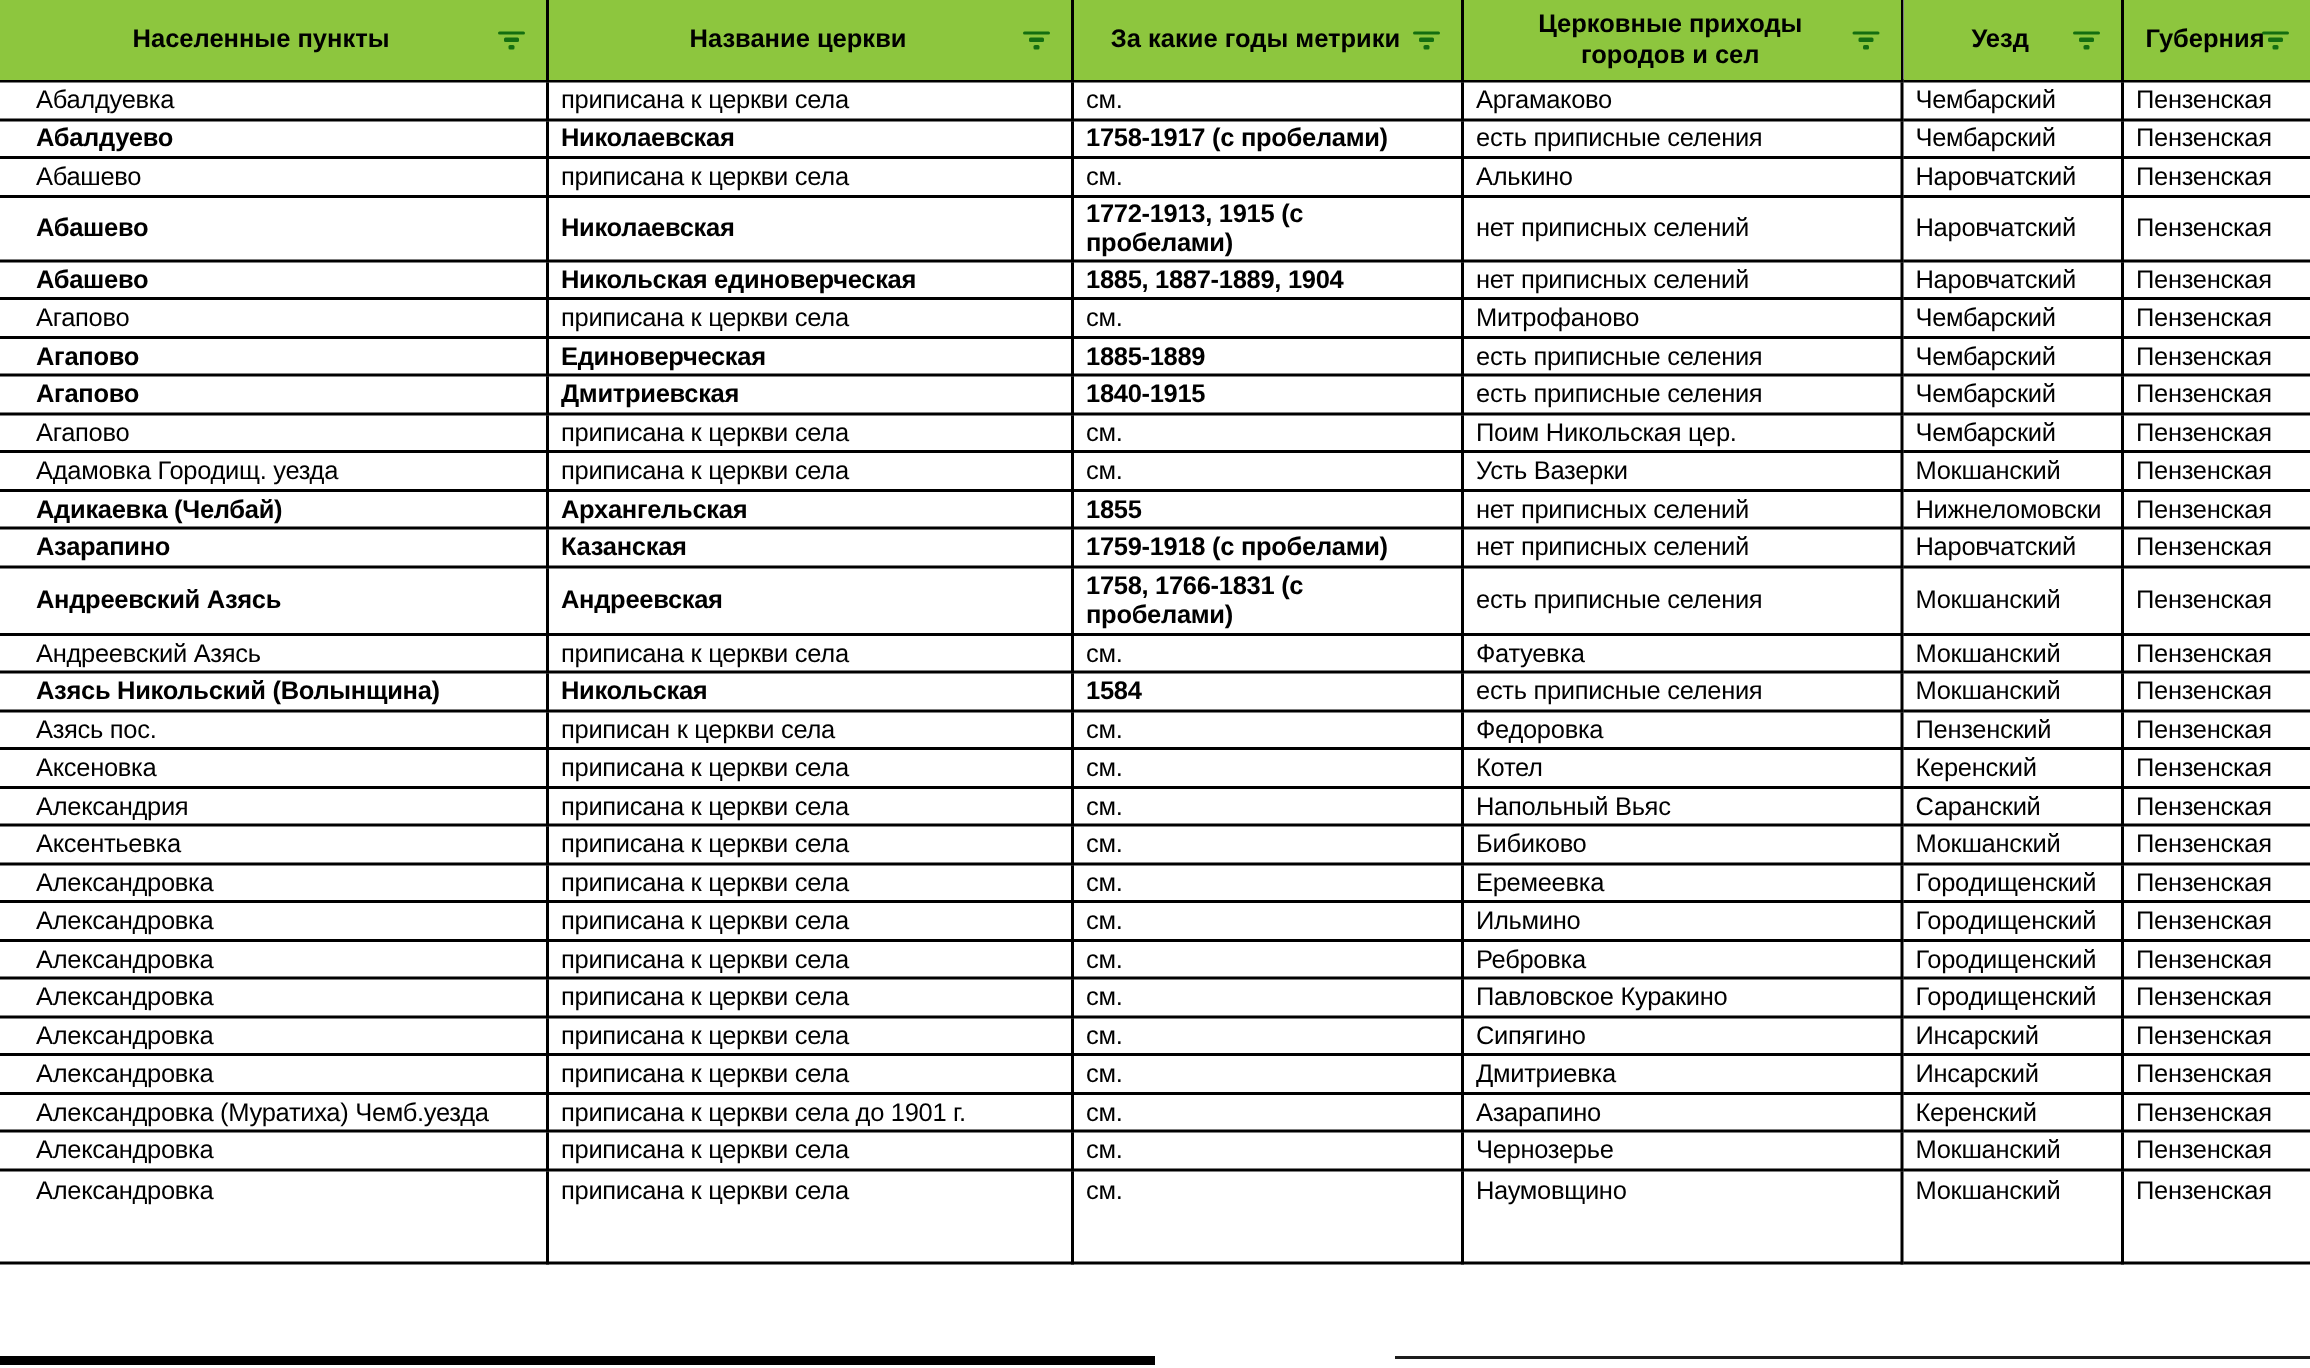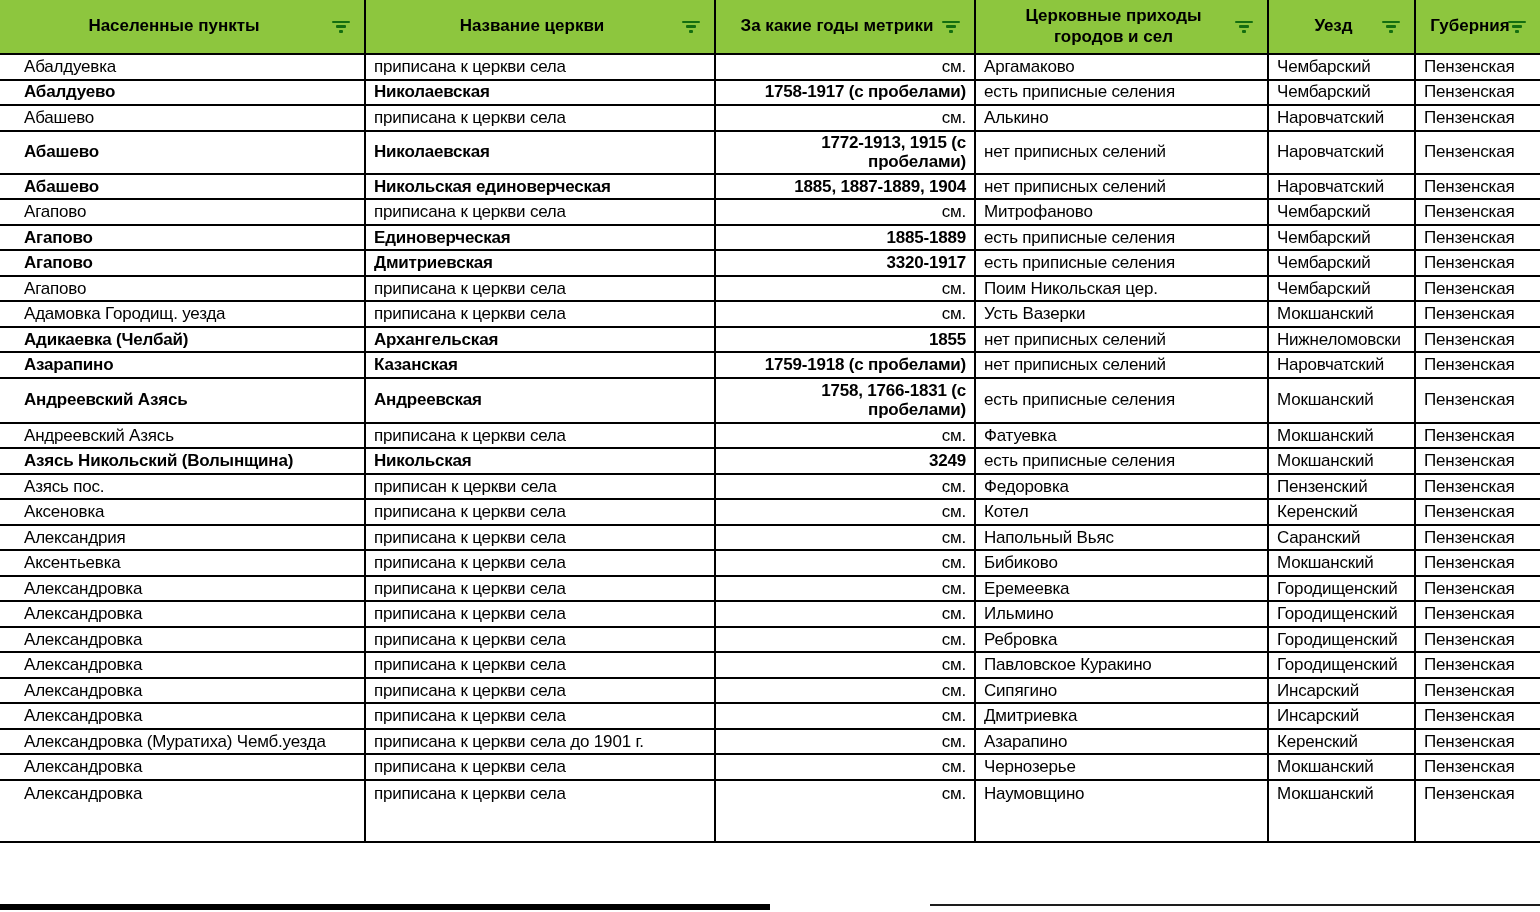--- a/index.html
+++ b/index.html
@@ -53,21 +53,21 @@
     font-size:17px;
     letter-spacing:-0.2px;
     vertical-align:middle;
     padding:1px 8px;
     line-height:1.15;
     overflow:hidden;
     white-space:nowrap;
   }
   td:first-child{border-left:none;padding-left:24px;margin-left:28px;}
   td:last-child{border-right:none;}
-  td.c2{text-align:right;white-space:pre-line;}
+  td.c2{text-align:left;white-space:pre-line;}
   tbody tr{height:25.5px;}
   tbody tr.h38{height:38px;}
   tbody tr.h45{height:45px;}
   tbody tr.hlast{height:62px;}
   tbody tr.hlast td{vertical-align:top;padding-top:3px;}
   tbody tr.bold td.c0,
   tbody tr.bold td.c1,
   tbody tr.bold td.c2{font-weight:bold;}
   .bar-thick{
     position:absolute;left:0;top:904px;width:770px;height:6px;
@@ -181,21 +181,21 @@
             <td class="c0">Агапово</td>
             <td class="c1">Единоверческая</td>
             <td class="c2">1885-1889</td>
             <td class="c3">есть приписные селения</td>
             <td class="c4">Чембарский</td>
             <td class="c5">Пензенская</td>
           </tr>
           <tr class="bold ">
             <td class="c0">Агапово</td>
             <td class="c1">Дмитриевская</td>
-            <td class="c2">3320-1917</td>
+            <td class="c2">1840-1915</td>
             <td class="c3">есть приписные селения</td>
             <td class="c4">Чембарский</td>
             <td class="c5">Пензенская</td>
           </tr>
           <tr class="">
             <td class="c0">Агапово</td>
             <td class="c1">приписана к церкви села</td>
             <td class="c2">см.</td>
             <td class="c3">Поим Никольская цер.</td>
             <td class="c4">Чембарский</td>
@@ -238,21 +238,21 @@
             <td class="c0">Андреевский Азясь</td>
             <td class="c1">приписана к церкви села</td>
             <td class="c2">см.</td>
             <td class="c3">Фатуевка</td>
             <td class="c4">Мокшанский</td>
             <td class="c5">Пензенская</td>
           </tr>
           <tr class="bold ">
             <td class="c0">Азясь Никольский (Волынщина)</td>
             <td class="c1">Никольская</td>
-            <td class="c2">3249</td>
+            <td class="c2">1584</td>
             <td class="c3">есть приписные селения</td>
             <td class="c4">Мокшанский</td>
             <td class="c5">Пензенская</td>
           </tr>
           <tr class="">
             <td class="c0">Азясь пос.</td>
             <td class="c1">приписан к церкви села</td>
             <td class="c2">см.</td>
             <td class="c3">Федоровка</td>
             <td class="c4">Пензенский</td>

